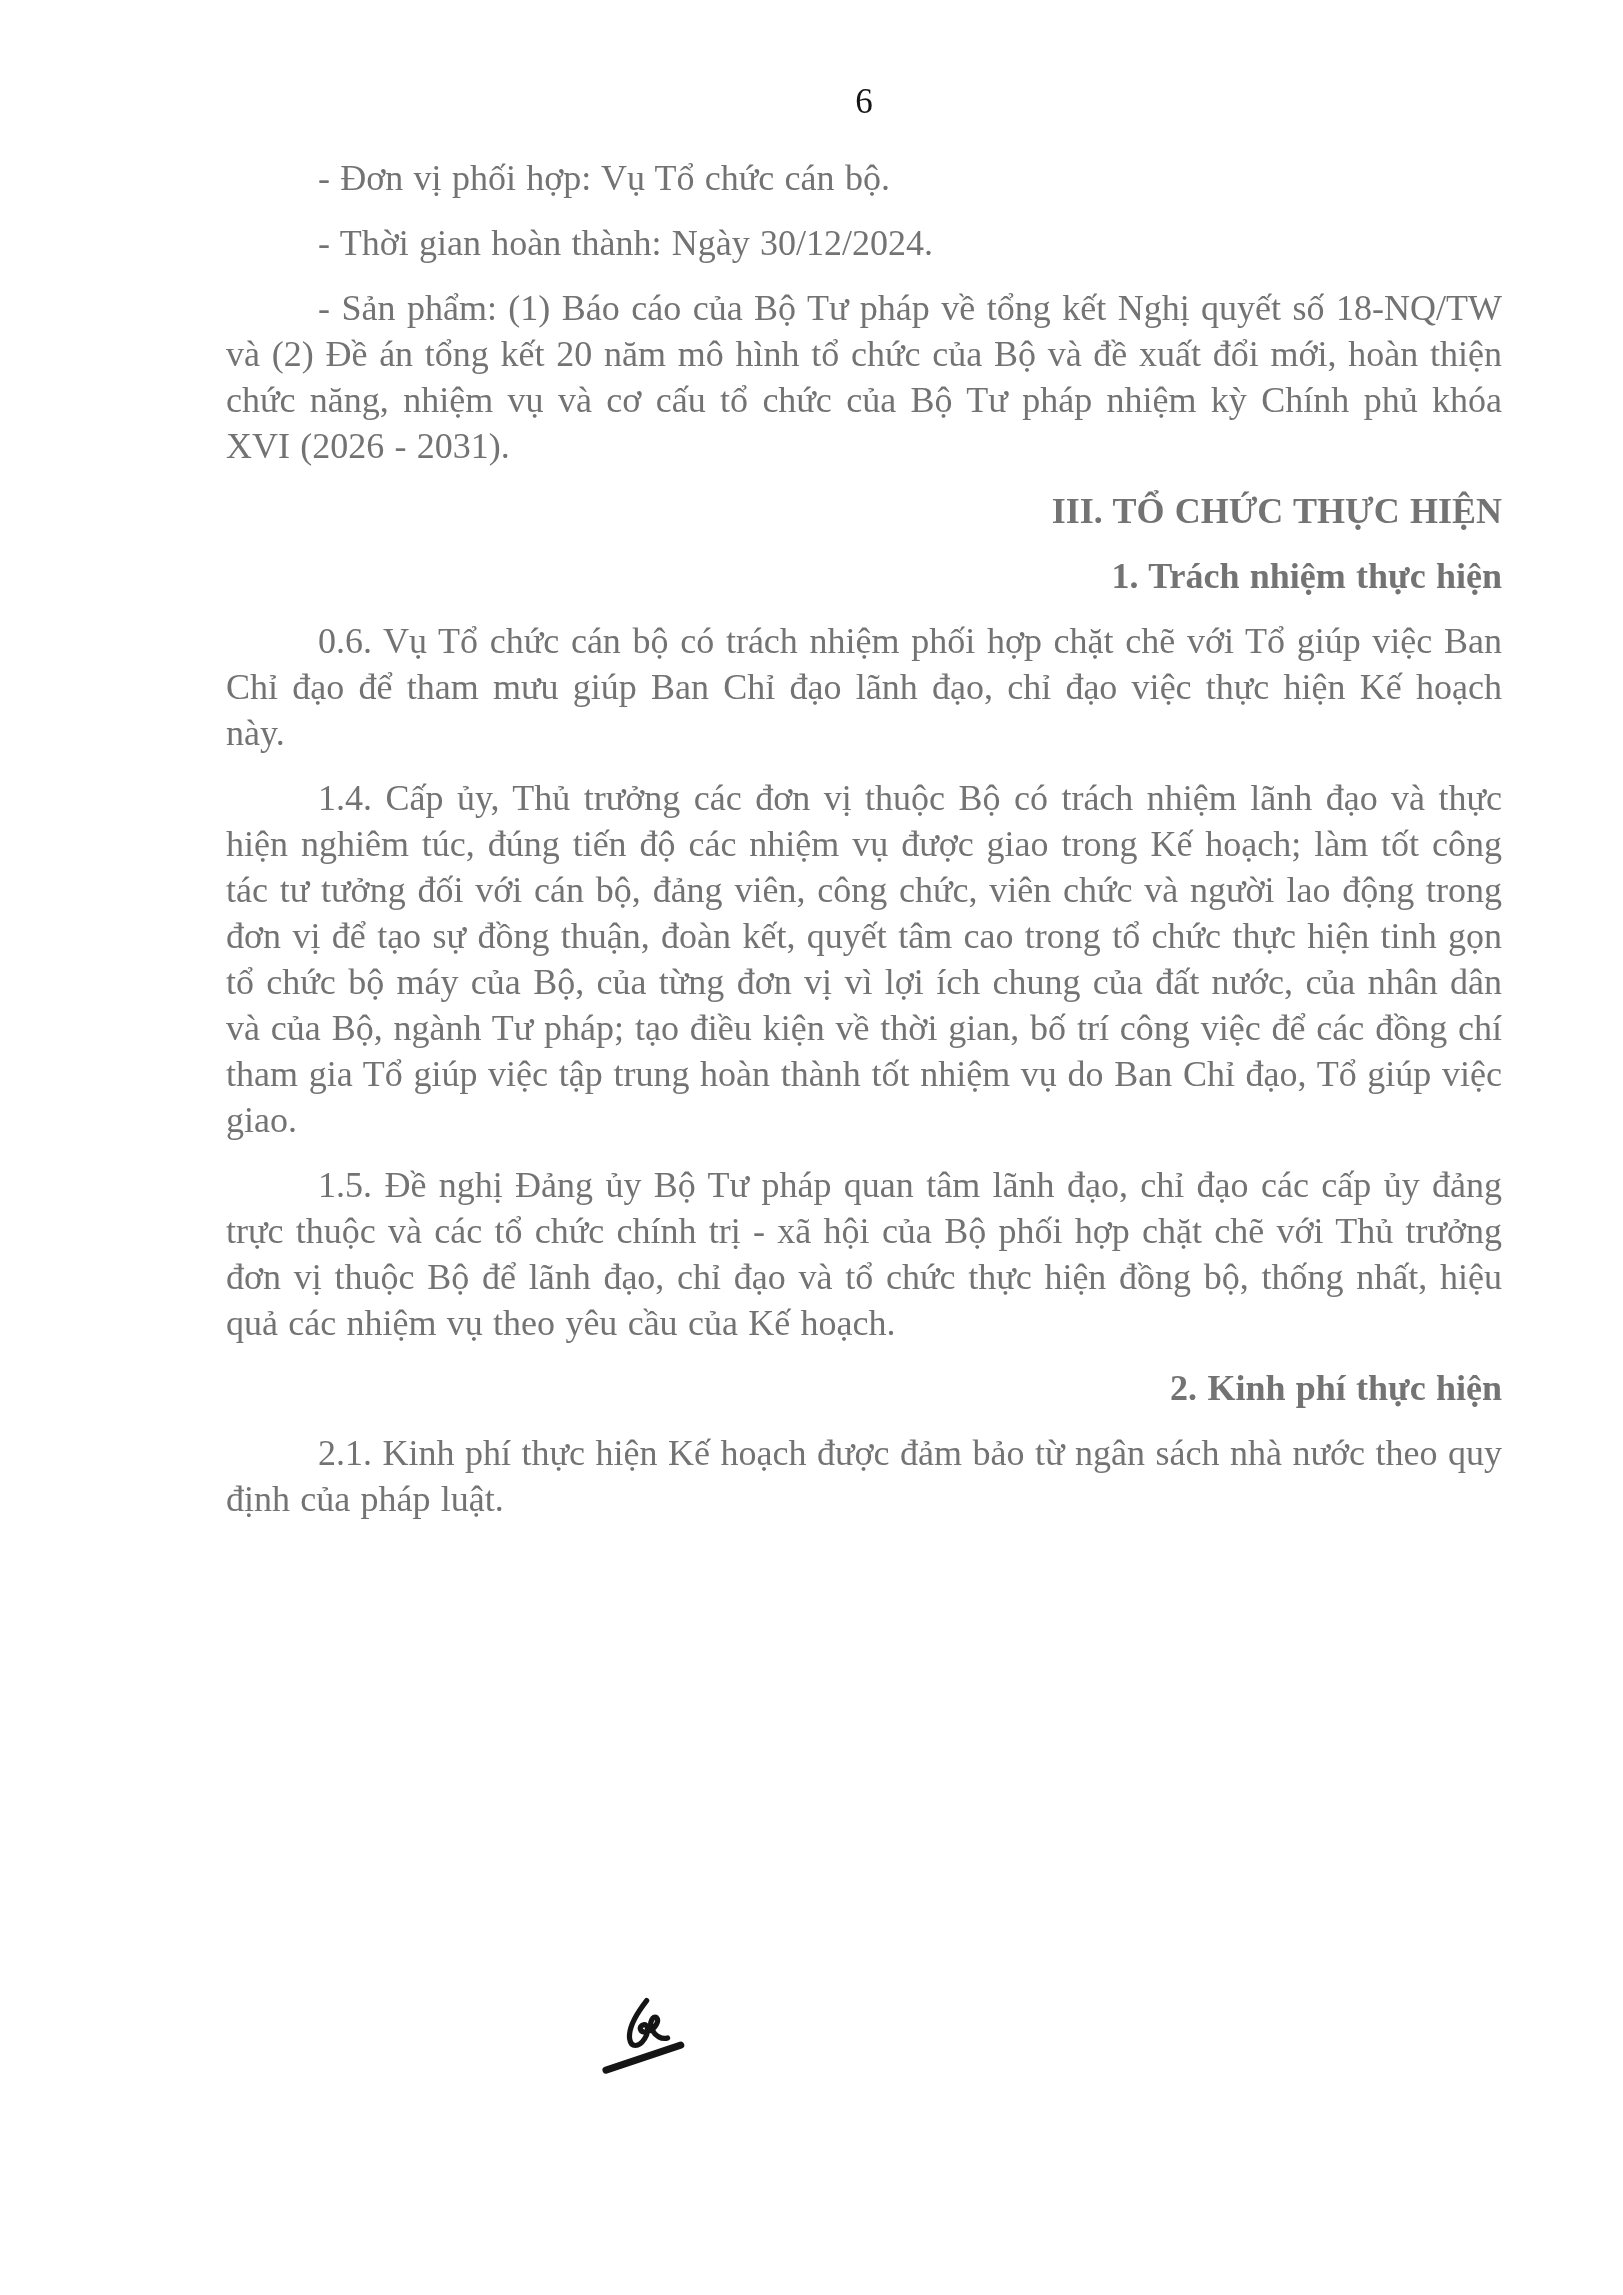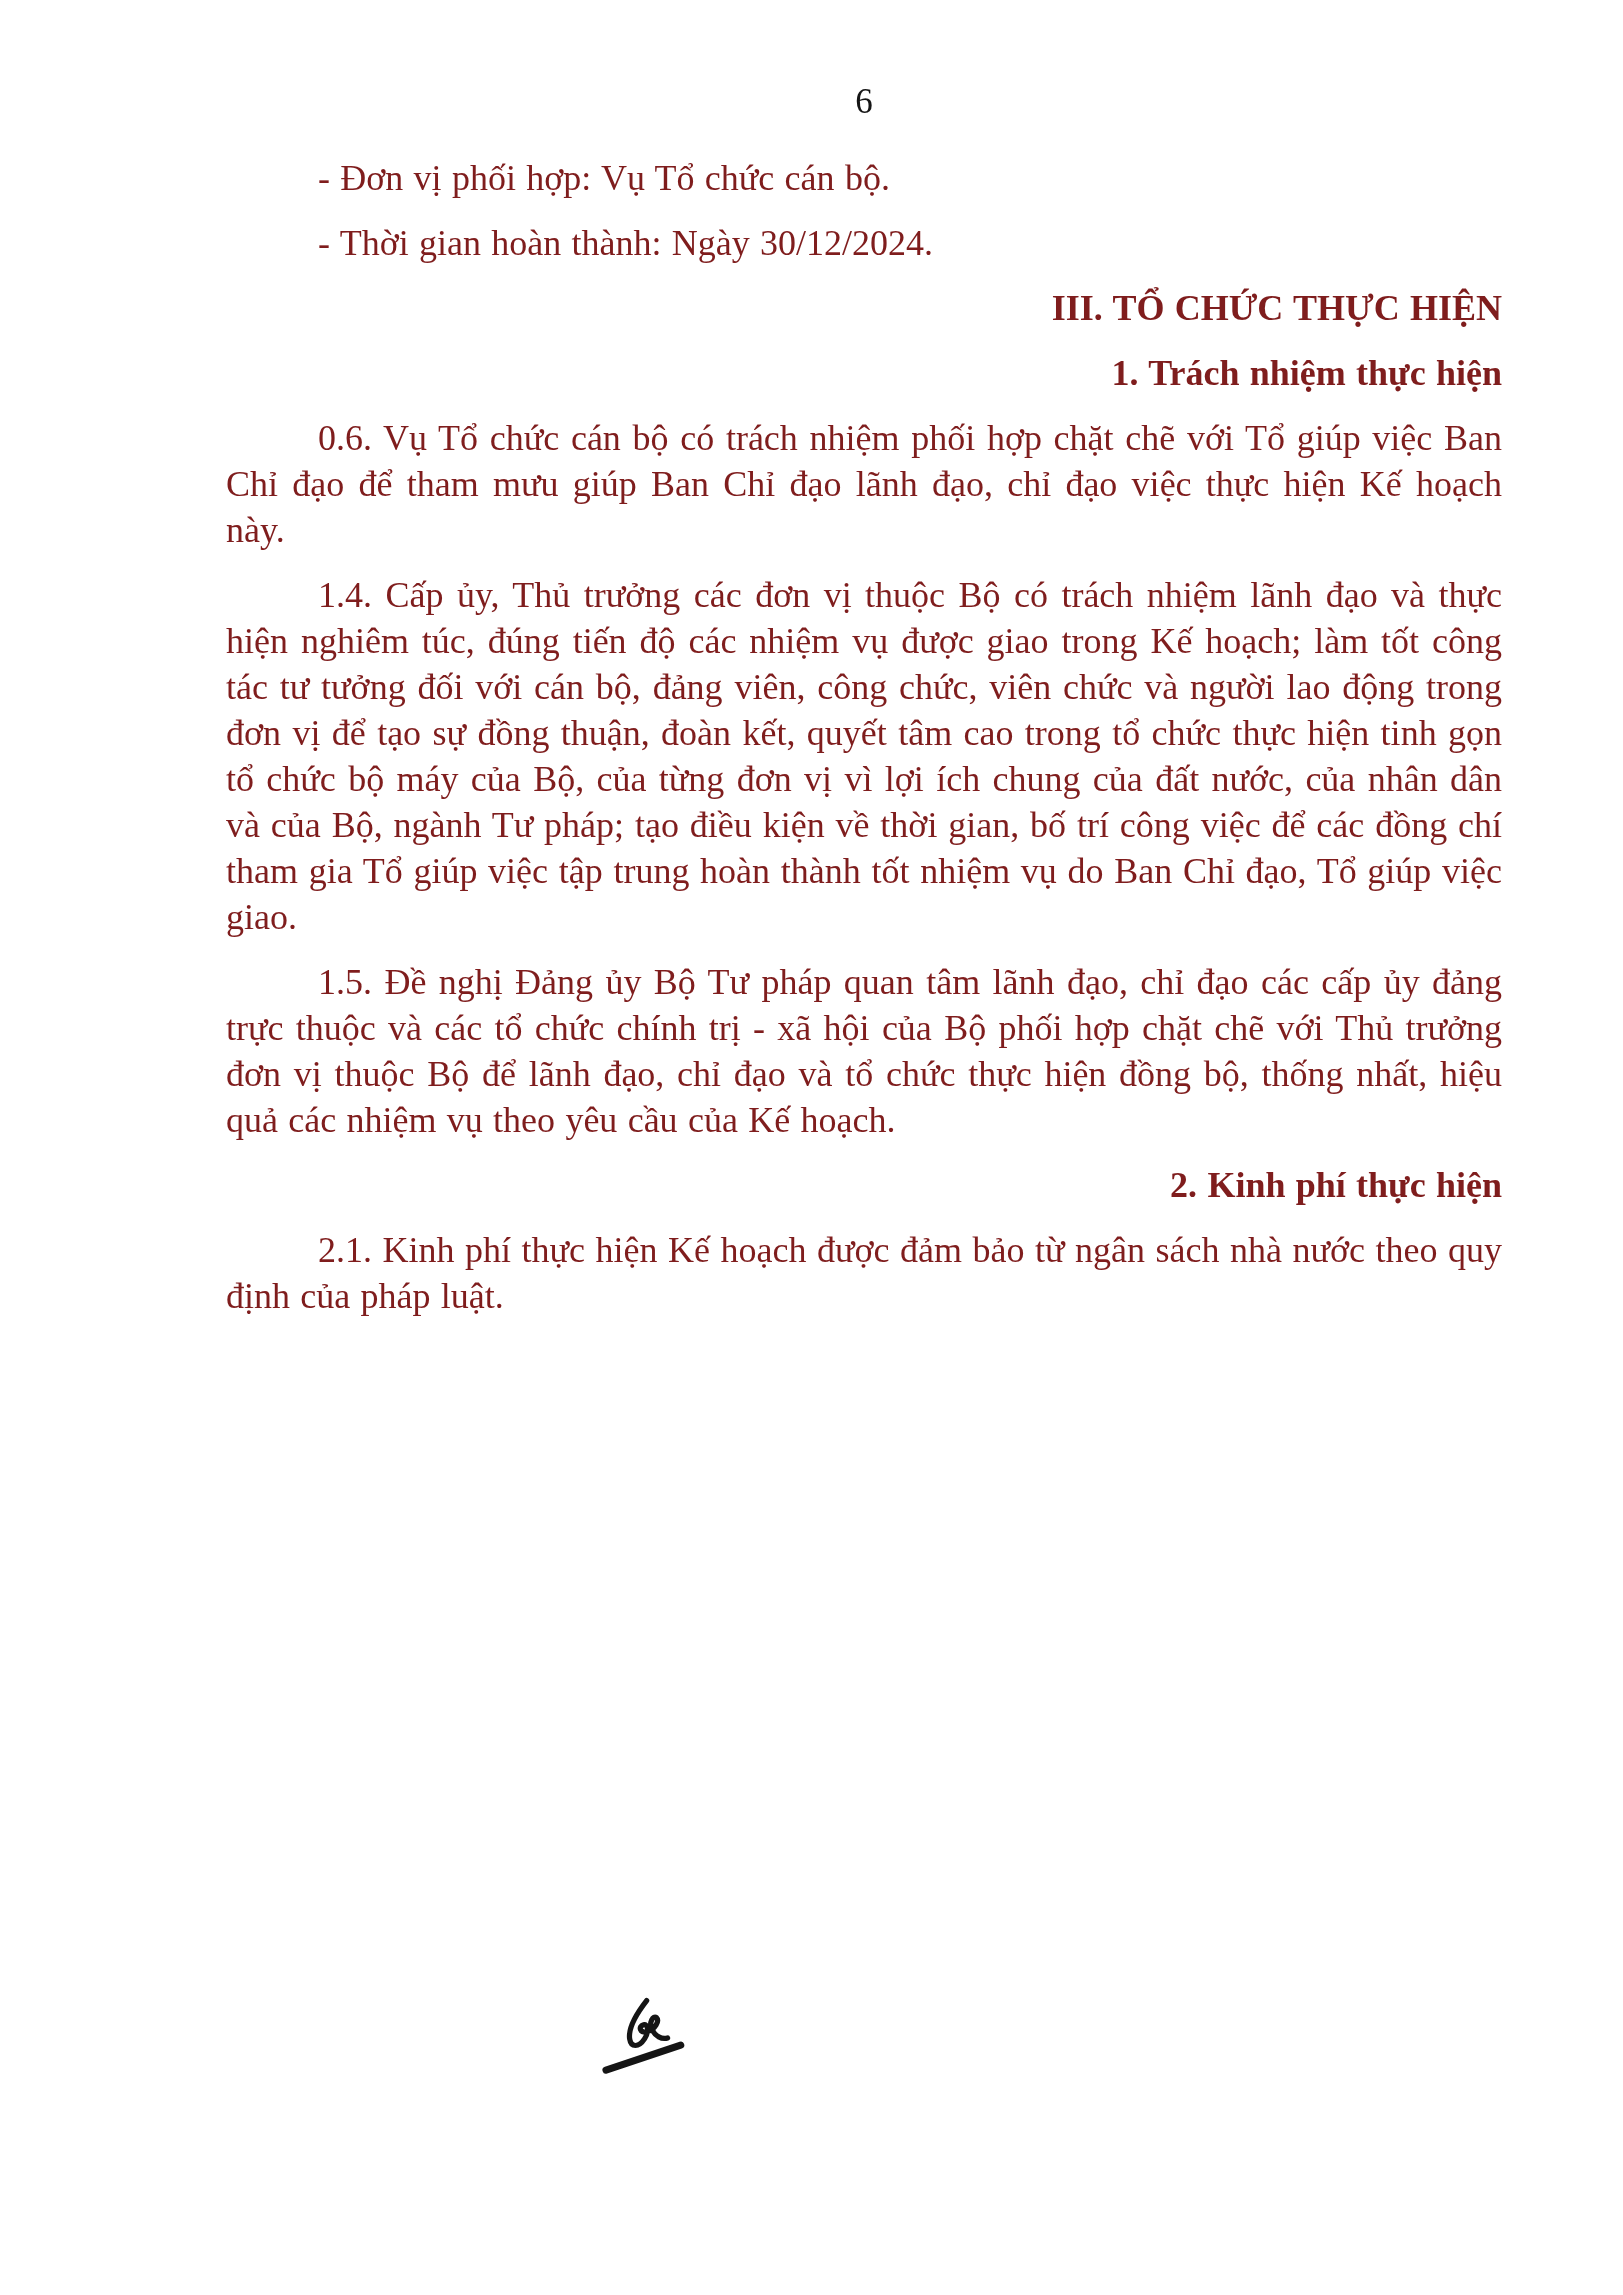--- a/index.html
+++ b/index.html
@@ -23,21 +23,21 @@
     line-height: 39px;
     margin-bottom: 34px;
     color: #151515;
   }
   p.para {
     font-size: 36px;
     line-height: 46px;
     text-align: justify;
     text-indent: 92px;
     margin: 0 0 19px 0;
-    color: #7f1d1d;
+    color: #737373;
     word-spacing: 1.3px;
   }
   p.heading {
     font-weight: 700;
     text-align: right;
   }
   .signature {
     position: absolute;
     left: 589px;
     top: 1990px;
@@ -49,20 +49,21 @@
 </head>
 <body>
 
 <div class="sheet">
   <div class="page-number">6</div>
 
   <p class="para">- Đơn vị phối hợp: Vụ Tổ chức cán bộ.</p>
 
   <p class="para">- Thời gian hoàn thành: Ngày 30/12/2024.</p>
 
+  <p class="para">- Sản phẩm: (1) Báo cáo của Bộ Tư pháp về tổng kết Nghị quyết số 18-NQ/TW và (2) Đề án tổng kết 20 năm mô hình tổ chức của Bộ và đề xuất đổi mới, hoàn thiện chức năng, nhiệm vụ và cơ cấu tổ chức của Bộ Tư pháp nhiệm kỳ Chính phủ khóa XVI (2026 - 2031).</p>
 
   <p class="para heading">III. TỔ CHỨC THỰC HIỆN</p>
 
   <p class="para heading">1. Trách nhiệm thực hiện</p>
 
 
 
   <p class="para">0.6. Vụ Tổ chức cán bộ có trách nhiệm phối hợp chặt chẽ với Tổ giúp việc Ban Chỉ đạo để tham mưu giúp Ban Chỉ đạo lãnh đạo, chỉ đạo việc thực hiện Kế hoạch này.</p>
 
   <p class="para">1.4. Cấp ủy, Thủ trưởng các đơn vị thuộc Bộ có trách nhiệm lãnh đạo và thực hiện nghiêm túc, đúng tiến độ các nhiệm vụ được giao trong Kế hoạch; làm tốt công tác tư tưởng đối với cán bộ, đảng viên, công chức, viên chức và người lao động trong đơn vị để tạo sự đồng thuận, đoàn kết, quyết tâm cao trong tổ chức thực hiện tinh gọn tổ chức bộ máy của Bộ, của từng đơn vị vì lợi ích chung của đất nước, của nhân dân và của Bộ, ngành Tư pháp; tạo điều kiện về thời gian, bố trí công việc để các đồng chí tham gia Tổ giúp việc tập trung hoàn thành tốt nhiệm vụ do Ban Chỉ đạo, Tổ giúp việc giao.</p>

